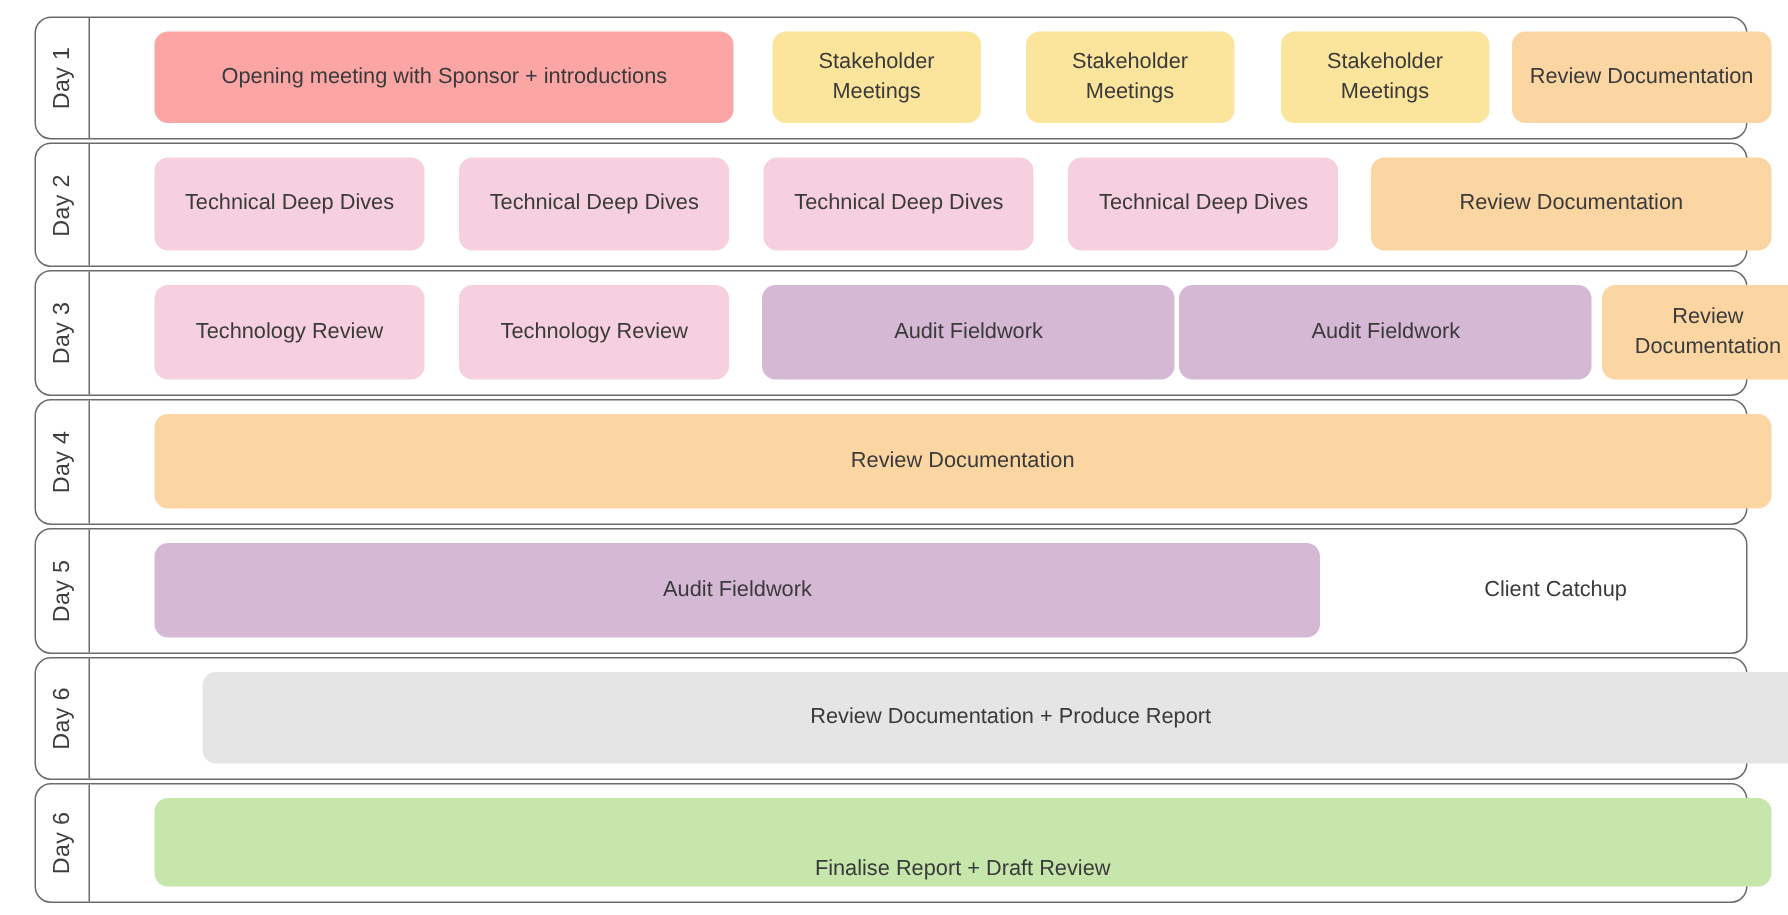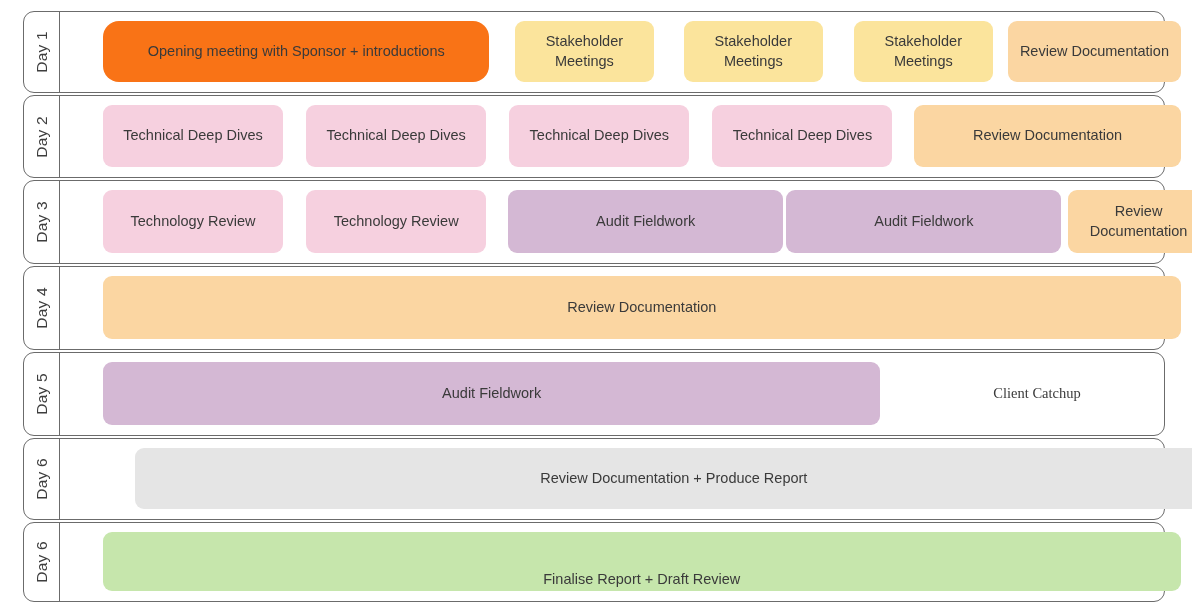--- a/index.html
+++ b/index.html
@@ -76,21 +76,21 @@
 </style>
 </head>
 <body>
 
 <div id="schedule">
     <div class="day-row" style="top: 11px; height: 82px;">
       <div class="day-label-cell">
         <span class="day-label">Day 1</span>
       </div>
       <div class="track">
-        <div class="block" style="left: 3.9%; width: 35%; top: 9px; height: 61px; background: #f97316; border-radius: 16px;">
+        <div class="block" style="left: 3.9%; width: 35%; top: 9px; height: 61px; background: #fca5a5;">
           <span class="block-label">Opening meeting with Sponsor + introductions</span>
         </div>
         <div class="block" style="left: 41.2%; width: 12.6%; top: 9px; height: 61px; background: rgb(251, 228, 156);">
           <span class="block-label">Stakeholder Meetings</span>
         </div>
         <div class="block" style="left: 56.5%; width: 12.6%; top: 9px; height: 61px; background: rgb(251, 228, 156);">
           <span class="block-label">Stakeholder Meetings</span>
         </div>
         <div class="block" style="left: 71.9%; width: 12.6%; top: 9px; height: 61px; background: rgb(251, 228, 156);">
           <span class="block-label">Stakeholder Meetings</span>
@@ -155,21 +155,21 @@
       </div>
     </div>
     <div class="day-row" style="top: 352px; height: 84px;">
       <div class="day-label-cell">
         <span class="day-label">Day 5</span>
       </div>
       <div class="track">
         <div class="block" style="left: 3.9%; width: 70.4%; top: 9px; height: 63px; background: rgb(212, 184, 212);">
           <span class="block-label">Audit Fieldwork</span>
         </div>
-        <div class="block plain" style="left: 75.5%; width: 26%; top: 9px; height: 63px; background: transparent; font-family: Liberation Serif, serif;">
+        <div class="block plain" style="left: 75.5%; width: 26%; top: 9px; height: 63px; background: transparent;">
           <span class="block-label">Client Catchup</span>
         </div>
       </div>
     </div>
     <div class="day-row" style="top: 438px; height: 82px;">
       <div class="day-label-cell">
         <span class="day-label">Day 6</span>
       </div>
       <div class="track">
         <div class="block" style="left: 3.9%; width: 97.6%; top: 9px; height: 61px; background: #e5e5e5; margin-left: 32px;">

